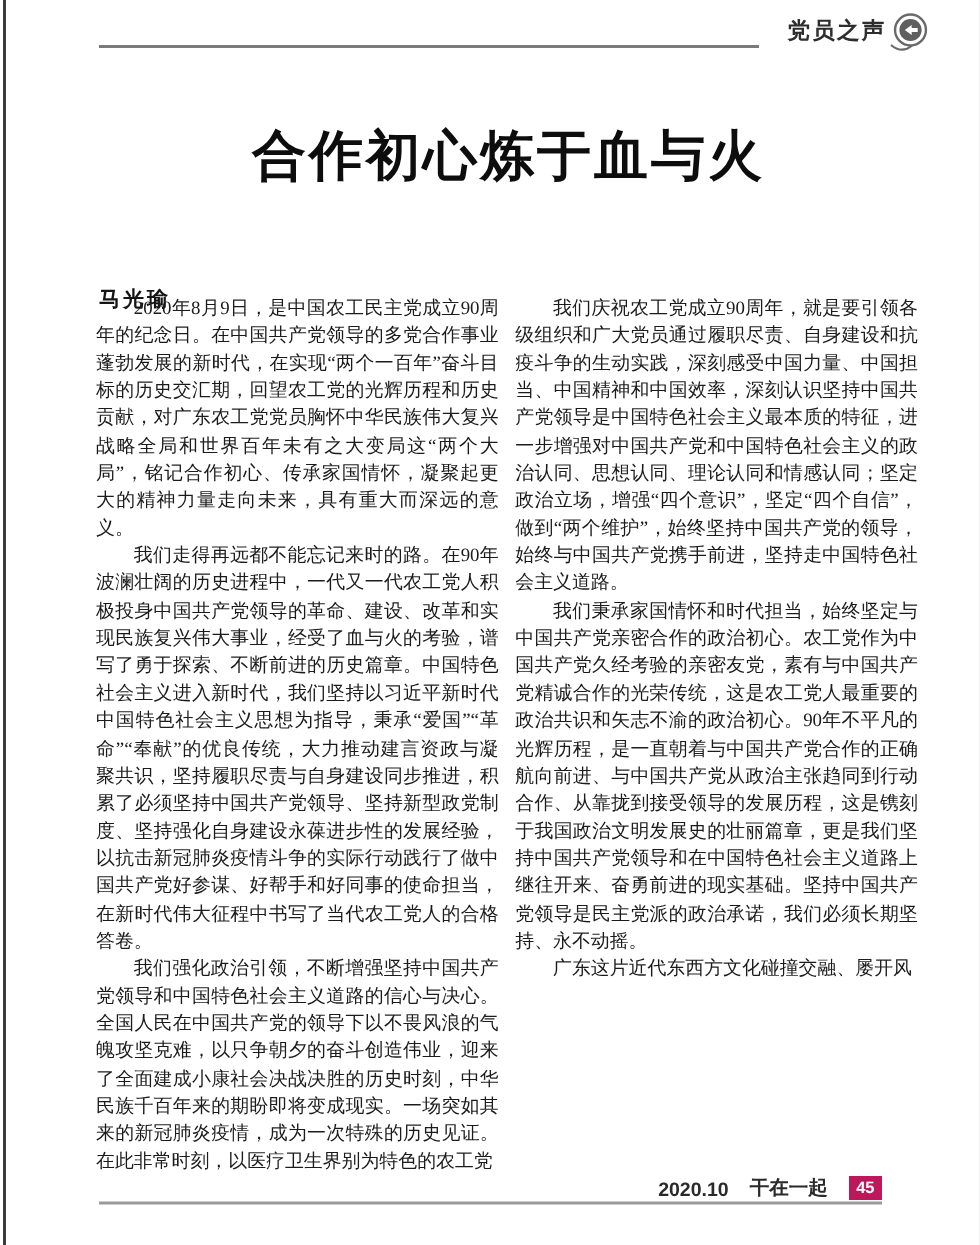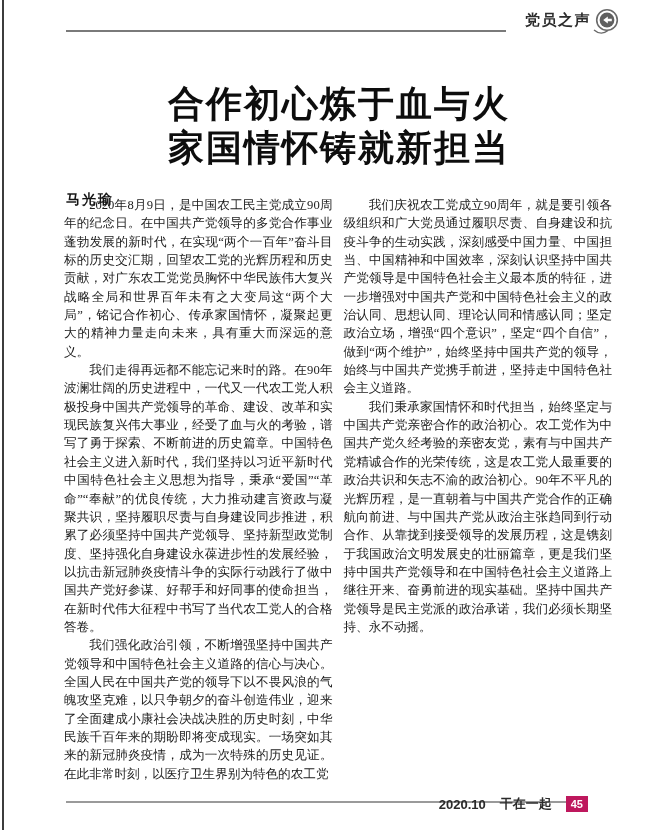--- a/index.html
+++ b/index.html
@@ -60,21 +60,20 @@
   .footer-rule{
     position:absolute;left:66px;top:801px;width:522px;height:2px;
     background:#9a9a9a;
   }
   .footer{
     position:absolute;top:784px;right:65px;height:16px;
     display:flex;align-items:center;gap:14px;
     font-family:"Liberation Sans", sans-serif;
     font-weight:bold;font-size:13px;color:#2a2a2a;
     white-space:nowrap;
-    margin-top:12px;
   }
   .footer .page-num{
     display:inline-block;
     background:#be185d;color:#ffffff;
     font-size:11px;font-weight:bold;
     padding:2px 5px;line-height:12px;
   }
 </style>
 </head>
 <body>
@@ -88,33 +87,33 @@
     <svg width="28" height="32" viewBox="0 0 28 32">
       <circle cx="14" cy="13" r="10.3" fill="none" stroke="#6a6a6a" stroke-width="1.6"></circle>
       <circle cx="14" cy="13" r="7.4" fill="#5f5f5f"></circle>
       <path d="M10.2 13 l4.6 -3.4 v2.1 h4 v2.6 h-4 v2.1 z" fill="#ffffff"></path>
       <path d="M1 23 q 7 6 14 0.5" fill="none" stroke="#6a6a6a" stroke-width="1.4"></path>
     </svg>
   </div>
 
   <div class="title">
     <div>合作初心炼于血与火</div>
-    <div>家国情怀铸就新担当</div>
   </div>
   <div class="author">马光瑜</div>
 
   <div class="article">
     <div class="col" id="col-0">
         <p class="indent">2020年8月9日，是中国农工民主党成立90周年的纪念日。在中国共产党领导的多党合作事业蓬勃发展的新时代，在实现“两个一百年”奋斗目标的历史交汇期，回望农工党的光辉历程和历史贡献，对广东农工党党员胸怀中华民族伟大复兴战略全局和世界百年未有之大变局这“两个大局”，铭记合作初心、传承家国情怀，凝聚起更大的精神力量走向未来，具有重大而深远的意义。</p>
         <p class="indent">我们走得再远都不能忘记来时的路。在90年波澜壮阔的历史进程中，一代又一代农工党人积极投身中国共产党领导的革命、建设、改革和实现民族复兴伟大事业，经受了血与火的考验，谱写了勇于探索、不断前进的历史篇章。中国特色社会主义进入新时代，我们坚持以习近平新时代中国特色社会主义思想为指导，秉承“爱国”“革命”“奉献”的优良传统，大力推动建言资政与凝聚共识，坚持履职尽责与自身建设同步推进，积累了必须坚持中国共产党领导、坚持新型政党制度、坚持强化自身建设永葆进步性的发展经验，以抗击新冠肺炎疫情斗争的实际行动践行了做中国共产党好参谋、好帮手和好同事的使命担当，在新时代伟大征程中书写了当代农工党人的合格答卷。</p>
         <p class="indent">我们强化政治引领，不断增强坚持中国共产党领导和中国特色社会主义道路的信心与决心。全国人民在中国共产党的领导下以不畏风浪的气魄攻坚克难，以只争朝夕的奋斗创造伟业，迎来了全面建成小康社会决战决胜的历史时刻，中华民族千百年来的期盼即将变成现实。一场突如其来的新冠肺炎疫情，成为一次特殊的历史见证。在此非常时刻，以医疗卫生界别为特色的农工党</p>
       </div>
     <div class="col" id="col-1">
         <p class="indent">我们庆祝农工党成立90周年，就是要引领各级组织和广大党员通过履职尽责、自身建设和抗疫斗争的生动实践，深刻感受中国力量、中国担当、中国精神和中国效率，深刻认识坚持中国共产党领导是中国特色社会主义最本质的特征，进一步增强对中国共产党和中国特色社会主义的政治认同、思想认同、理论认同和情感认同；坚定政治立场，增强“四个意识”，坚定“四个自信”，做到“两个维护”，始终坚持中国共产党的领导，始终与中国共产党携手前进，坚持走中国特色社会主义道路。</p>
         <p class="indent">我们秉承家国情怀和时代担当，始终坚定与中国共产党亲密合作的政治初心。农工党作为中国共产党久经考验的亲密友党，素有与中国共产党精诚合作的光荣传统，这是农工党人最重要的政治共识和矢志不渝的政治初心。90年不平凡的光辉历程，是一直朝着与中国共产党合作的正确航向前进、与中国共产党从政治主张趋同到行动合作、从靠拢到接受领导的发展历程，这是镌刻于我国政治文明发展史的壮丽篇章，更是我们坚持中国共产党领导和在中国特色社会主义道路上继往开来、奋勇前进的现实基础。坚持中国共产党领导是民主党派的政治承诺，我们必须长期坚持、永不动摇。</p>
+        <p class="indent">广东这片近代东西方文化碰撞交融、屡开风</p>
       </div>
   </div>
 
   <div class="footer-rule"></div>
   <div class="footer">
     <span>2020.10</span>
     <span>干在一起</span>
     <span class="page-num">45</span>
   </div>
 </div>

